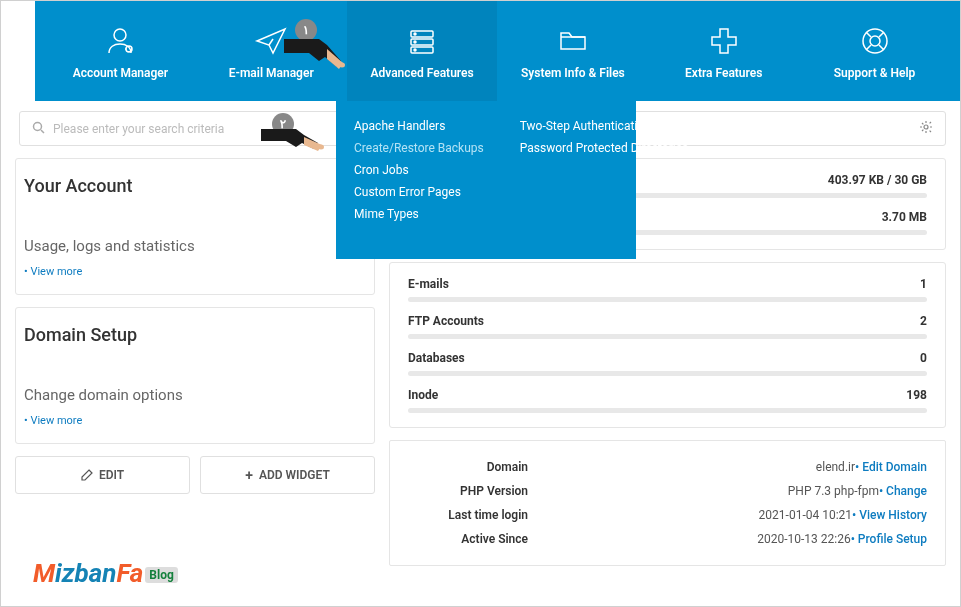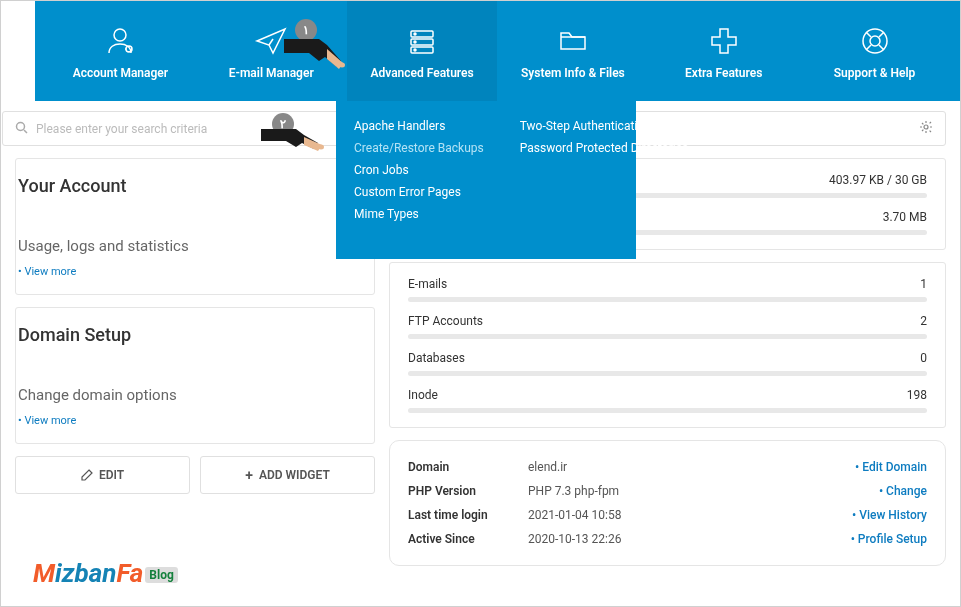--- a/index.html
+++ b/index.html
@@ -7,40 +7,40 @@
 .topnav { background: #008fcc; height: 100px; display: flex; align-items: center; padding: 0 10px; margin-left: 34px; }
 .nav-item { flex: 1; display: flex; flex-direction: column; align-items: center; justify-content: center; color: #fff; height: 100%; cursor: pointer; position: relative; }
 .nav-item.active { background: #0084bd; }
 .nav-icon { height: 38px; display: flex; align-items: center; justify-content: center; margin-bottom: 6px; }
 .nav-icon svg { stroke: #fff; fill: none; stroke-width: 1.5; }
 .nav-label { font-size: 12px; font-weight: 600; }
 .dropdown { position: absolute; top: 100px; left: 335px; width: 300px; background: #008fcc; color: #fff; padding: 14px 0 34px 0; display: flex; z-index: 10; }
 .dropdown-col { padding: 0 18px; }
 .dropdown-col div { font-size: 12px; padding: 4px 0; cursor: pointer; white-space: nowrap; }
 .dropdown-col div.hl { color: #b3e3f5; }
-.searchbar-wrap { padding: 10px 14px 0 1px; position: relative; }
+.searchbar-wrap { padding: 10px 14px 0 18px; position: relative; }
 .searchbar { display: flex; align-items: center; border: 1px solid #e0e0e0; border-radius: 3px; padding: 8px 12px; background: #fff; }
 .search-icon { color: #aaa; margin-right: 8px; font-size: 13px; }
 .search-ph { color: #bbb; font-size: 12px; flex: 1; }
 .gear { color: #888; font-size: 13px; }
 .content { display: flex; padding: 12px 14px 10px 14px; gap: 14px; }
 .leftcol { width: 360px; }
 .rightcol { flex: 1; }
-.card { border: 1px solid #e5e5e5; border-radius: 3px; padding: 16px 2px; margin-bottom: 12px; background: #fff; }
+.card { border: 1px solid #e5e5e5; border-radius: 3px; padding: 16px 8px; margin-bottom: 12px; background: #fff; }
 .card h2 { font-size: 18px; font-weight: 500; color: #333; margin-bottom: 6px; }
 .card-sub { font-size: 15px; color: #666; margin-bottom: 10px; margin-top: 41px; }
 .viewmore { font-size: 11px; color: #0e7cc0; cursor: pointer; }
 .btnrow { display: flex; gap: 10px; }
 .btn { flex: 1; border: 1px solid #e0e0e0; border-radius: 3px; padding: 10px; text-align: center; font-size: 12px; font-weight: 600; color: #555; cursor: pointer; background: #fff; display: flex; align-items: center; justify-content: center; gap: 6px; }
 .stat-box { border: 1px solid #e5e5e5; border-radius: 3px; padding: 14px 18px; margin-bottom: 12px; background: #fff; }
 .stat-row { margin-bottom: 12px; }
 .stat-row:last-child { margin-bottom: 0; }
-.stat-head { display: flex; justify-content: space-between; font-size: 12px; font-weight: 400; color: #333; margin-bottom: 6px; align-items: flex-end; }
+.stat-head { display: flex; justify-content: space-between; font-size: 12px; font-weight: 700; color: #333; margin-bottom: 6px; align-items: flex-end; }
 .bar { height: 5px; background: #e8e8e8; border-radius: 3px; }
-.info-box { border: 1px solid #e5e5e5; border-radius: 10px; padding: 14px 18px; background: #fff; }
+.info-box { border: 1px solid #e5e5e5; border-radius: 2px; padding: 14px 18px; background: #fff; text-align: right; }
 .info-row { display: flex; font-size: 12px; padding: 5px 0; align-items: center; }
 .info-label { width: 120px; font-weight: 600; color: #333; }
 .info-val { flex: 1; color: #555; }
 .info-link { color: #0e7cc0; cursor: pointer; font-weight: 500; }
 .info-link::before { content: "• "; }
 .logo { position: absolute; bottom: 18px; left: 32px; font-size: 26px; font-weight: 700; font-style: italic; }
 .logo .m { color: #f25c2a; }
 .logo .z { color: #1583b5; }
 .logo .b { color: #15803d; font-size: 12px; background: #ddd; padding: 1px 4px; border-radius: 3px; margin-left: 2px; font-style: normal; vertical-align: middle; }
 .pointer { position: absolute; z-index: 20; }
@@ -227,21 +227,21 @@
           <div class="info-val">elend.ir</div>
           <div class="info-link">Edit Domain</div>
         </div>
       <div class="info-row">
           <div class="info-label">PHP Version</div>
           <div class="info-val">PHP 7.3 php-fpm</div>
           <div class="info-link">Change</div>
         </div>
       <div class="info-row">
           <div class="info-label">Last time login</div>
-          <div class="info-val">2021-01-04 10:58</div>
+          <div class="info-val">2021-01-04 10:21</div>
           <div class="info-link">View History</div>
         </div>
       <div class="info-row">
           <div class="info-label">Active Since</div>
           <div class="info-val">2020-10-13 22:26</div>
           <div class="info-link">Profile Setup</div>
         </div>
     </div>
   </div>
 </div>

